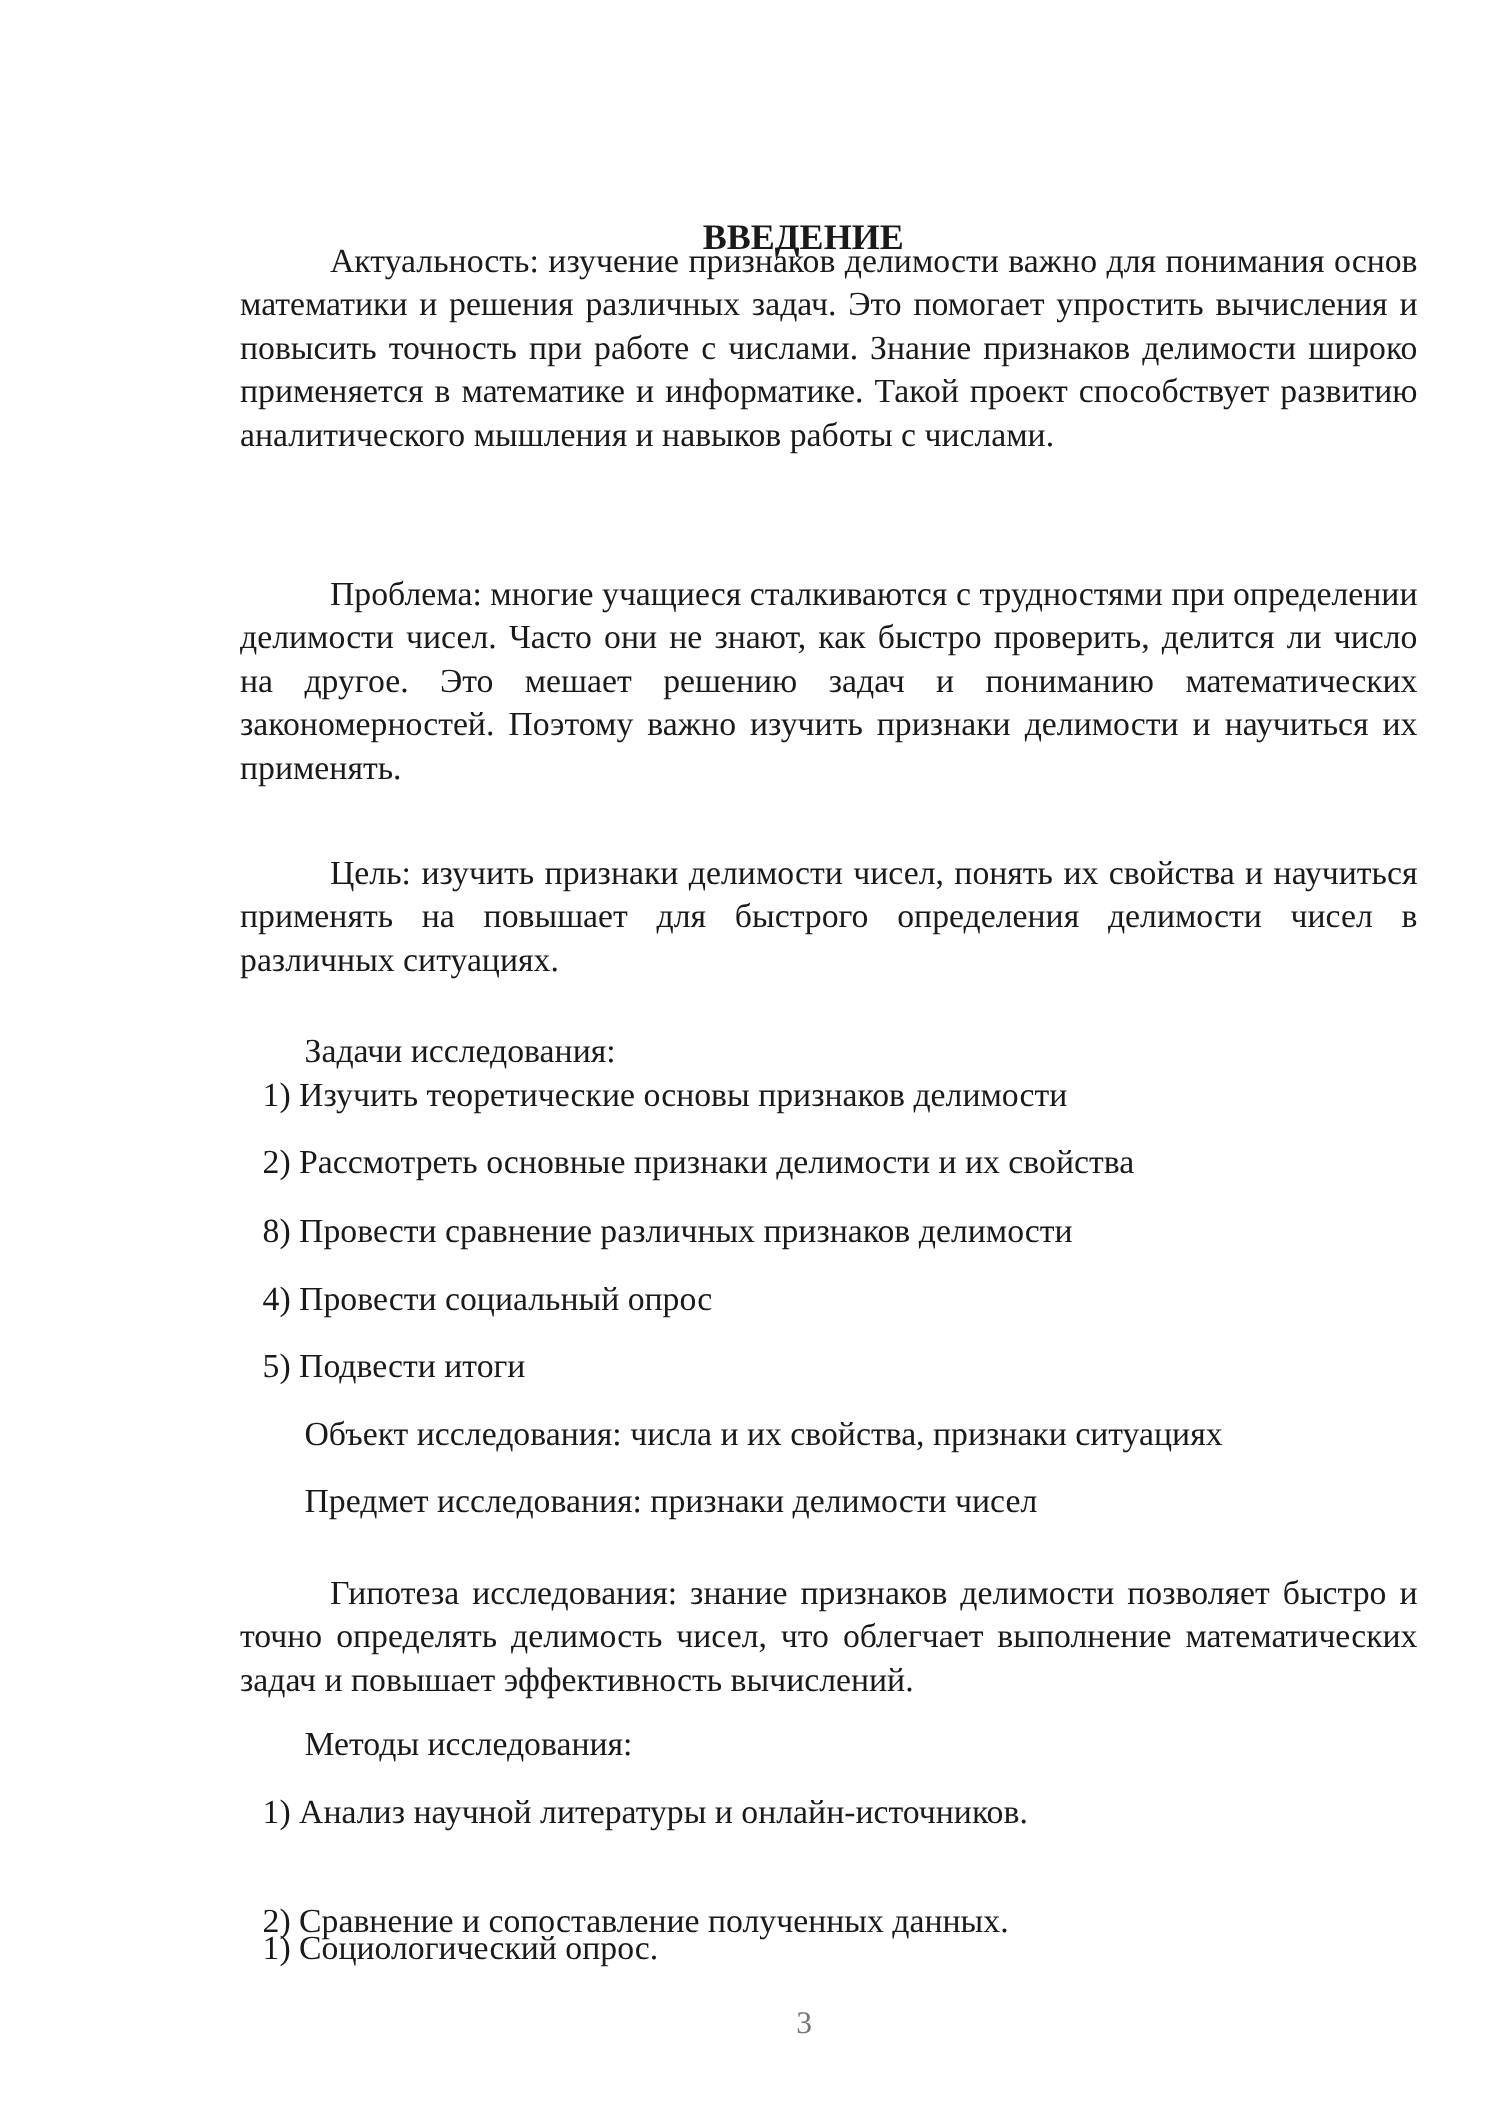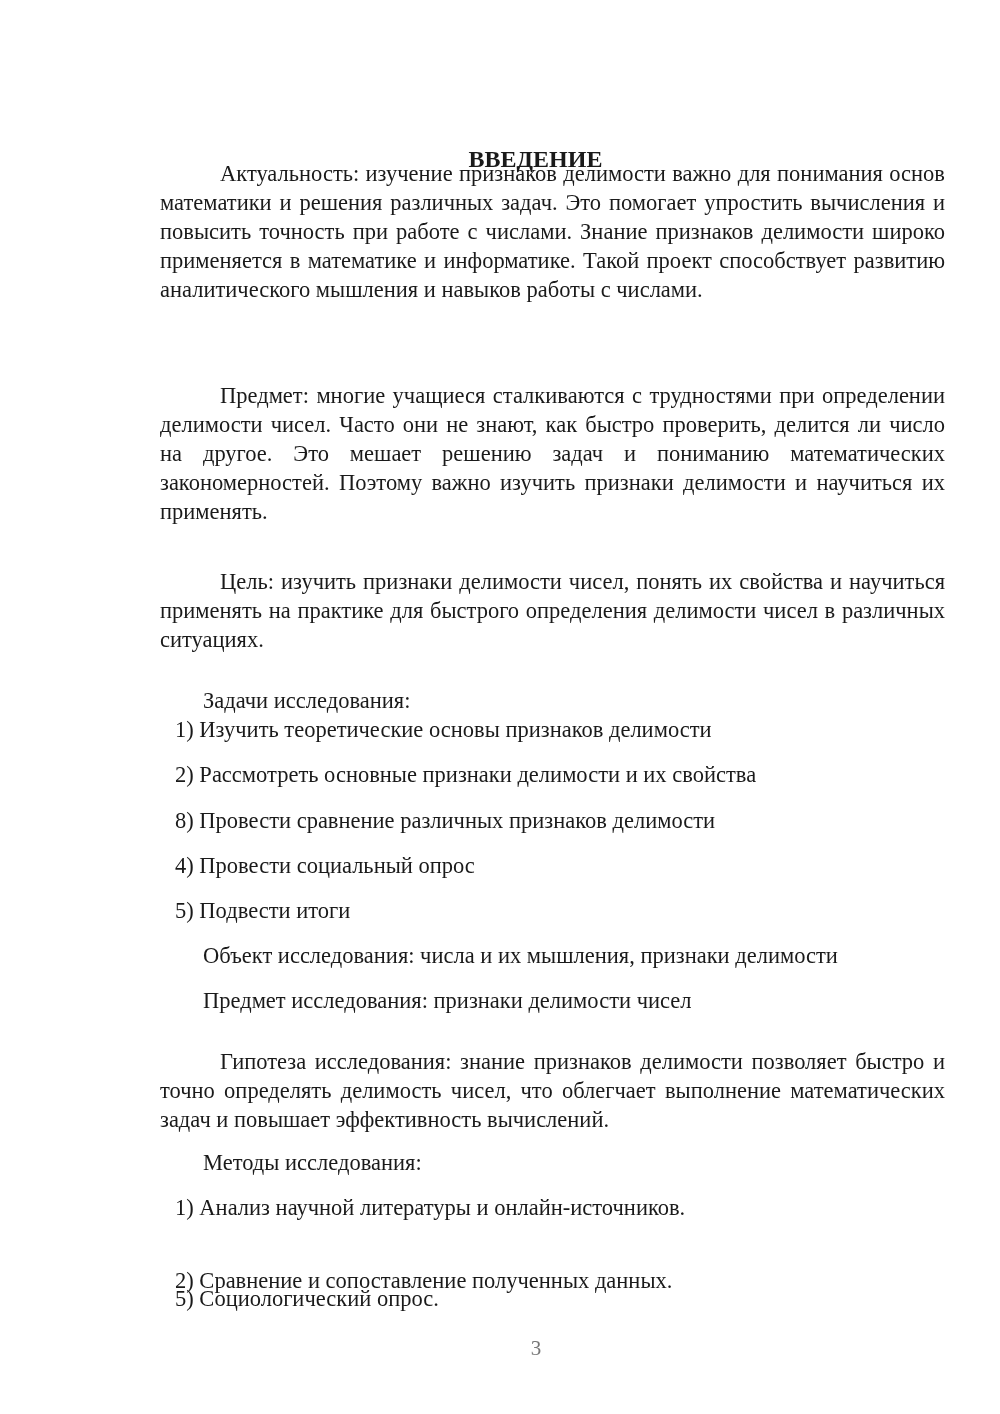--- a/index.html
+++ b/index.html
@@ -35,36 +35,36 @@
   </style>
 </head>
 <body>
 
 <div class="page">
   <div class="content">
     <div class="title">ВВЕДЕНИЕ</div>
 
     <p class="para last-left" style="top:142px;">Актуальность: изучение признаков делимости важно для понимания основ математики и решения различных задач. Это помогает упростить вычисления и повысить точность при работе с числами. Знание признаков делимости широко применяется в математике и информатике. Такой проект способствует развитию аналитического мышления и навыков работы с числами.</p>
 
-    <p class="para last-left" style="top:364px;">Предмет: многие учащиеся сталкиваются с трудностями при определении делимости чисел. Часто они не знают, как быстро проверить, делится ли число на другое. Это мешает решению задач и пониманию математических закономерностей. Поэтому важно изучить признаки делимости и научиться их применять.</p>
+    <p class="para last-left" style="top:364px;">Проблема: многие учащиеся сталкиваются с трудностями при определении делимости чисел. Часто они не знают, как быстро проверить, делится ли число на другое. Это мешает решению задач и пониманию математических закономерностей. Поэтому важно изучить признаки делимости и научиться их применять.</p>
 
-    <p class="para last-left" style="top:550px;">Цель: изучить признаки делимости чисел, понять их свойства и научиться применять на практике для быстрого определения делимости чисел в различных ситуациях.</p>
+    <p class="para last-left" style="top:550px;">Цель: изучить признаки делимости чисел, понять их свойства и научиться применять на повышает для быстрого определения делимости чисел в различных ситуациях.</p>
 
     <div class="indent-line" style="top:670px;margin-top:16px;">Задачи исследования:</div>
     <div class="list-line" style="top:715px;">1) Изучить теоретические основы признаков делимости</div>
     <div class="list-line" style="top:760px;">2) Рассмотреть основные признаки делимости и их свойства</div>
     <div class="list-line" style="top:806px;">8) Провести сравнение различных признаков делимости</div>
     <div class="list-line" style="top:851px;">4) Провести социальный опрос</div>
     <div class="list-line" style="top:896px;">5) Подвести итоги</div>
 
-    <div class="indent-line" style="top:941px;">Объект исследования: числа и их мышления, признаки делимости</div>
+    <div class="indent-line" style="top:941px;">Объект исследования: числа и их свойства, признаки ситуациях</div>
     <div class="indent-line" style="top:986px;">Предмет исследования: признаки делимости чисел</div>
 
     <p class="para last-left" style="top:1030px;">Гипотеза исследования: знание признаков делимости позволяет быстро и точно определять делимость чисел, что облегчает выполнение математических задач и повышает эффективность вычислений.</p>
 
     <div class="indent-line" style="top:1148px;">Методы исследования:</div>
     <div class="list-line" style="top:1193px;">1) Анализ научной литературы и онлайн-источников.</div>
     <div class="list-line" style="top:1238px;margin-top:28px;">2) Сравнение и сопоставление полученных данных.</div>
-    <div class="list-line" style="top:1284px;">5) Социологический опрос.</div>
+    <div class="list-line" style="top:1284px;">1) Социологический опрос.</div>
   </div>
 
   <div class="page-number">3</div>
 </div>
 
 </body></html>

